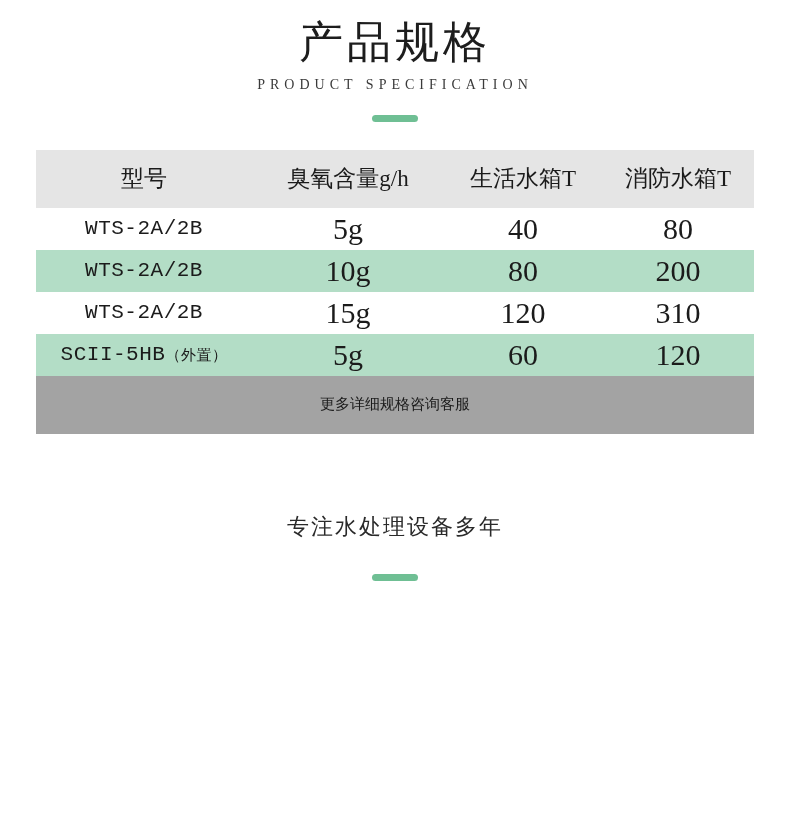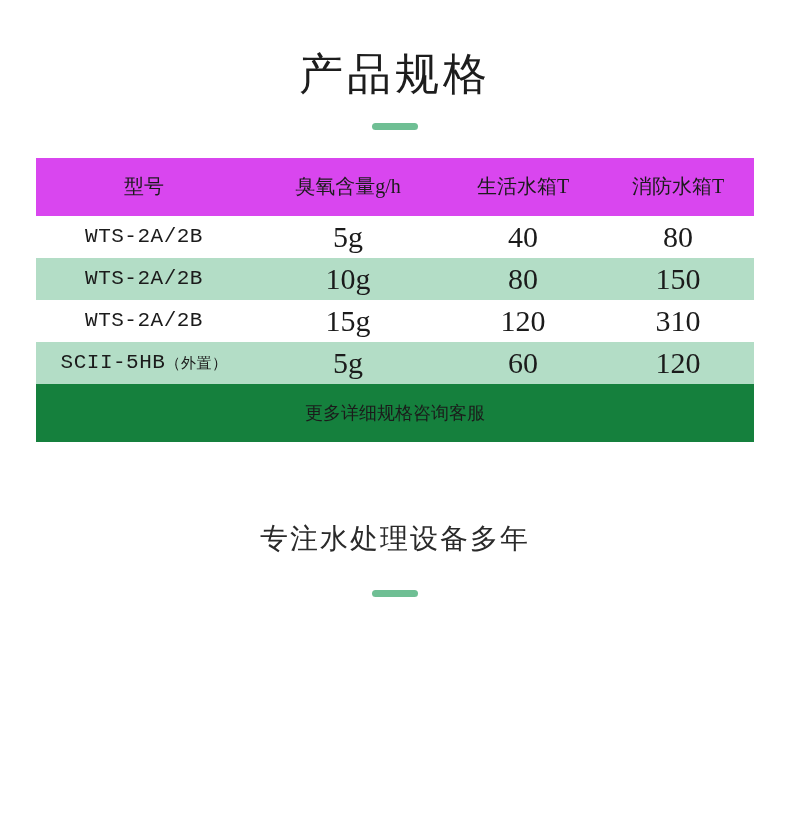--- a/index.html
+++ b/index.html
@@ -17,21 +17,20 @@
   .page {
     position: relative;
     width: 790px;
     height: 838px;
   }
 
   
   .spec-header {
     text-align: center;
     padding-top: 18px;
-    margin-top: 32px;
   }
   .spec-title {
     font-family: "Liberation Serif", serif;
     font-size: 44px;
     font-weight: 400;
     letter-spacing: 4px;
     color: #1d1d1d;
     line-height: 1.15;
   }
   .spec-subtitle {
@@ -58,24 +57,24 @@
     width: 100%;
     border-collapse: collapse;
     table-layout: fixed;
   }
   table.spec-table td,
   table.spec-table th {
     text-align: center;
     vertical-align: middle;
   }
   thead th {
-    background: #d946ef;
+    background: #e5e5e5;
     font-family: "Liberation Serif", serif;
     font-weight: 400;
-    font-size: 20px;
+    font-size: 23px;
     color: #1b1b1b;
     height: 58px;
     padding: 0 2px;
   }
   tbody tr {
     height: 42px;
   }
   tbody tr.alt {
     background: #b3ddc6;
   }
@@ -88,24 +87,24 @@
     font-family: "Liberation Mono", monospace;
     font-size: 21px;
     letter-spacing: 0.5px;
   }
   tbody td.model .note {
     font-family: "Liberation Serif", serif;
     font-size: 15px;
     text-align: right;
   }
   tfoot td {
-    background: #15803d;
+    background: #a3a3a3;
     height: 56px;
     font-family: "Liberation Serif", serif;
-    font-size: 18px;
+    font-size: 15px;
     color: #1b1b1b;
   }
 
   
   col.c1 { width: 216px; }
   col.c2 { width: 192px; }
   col.c3 { width: 158px; }
   col.c4 { width: 152px; }
 
   
@@ -115,35 +114,36 @@
   }
   .bottom-title {
     font-family: "Liberation Serif", serif;
     font-size: 42px;
     font-weight: 700;
     letter-spacing: 4px;
     color: #141414;
   }
   .bottom-sub {
     font-family: "Liberation Serif", serif;
-    font-size: 28px;
+    font-size: 22px;
     letter-spacing: 2px;
     color: #2a2a2a;
   }
   .bottom .divider-dash {
     margin-top: 32px;
   }
 </style>
 </head>
 <body>
 
 <div class="page">
 
   <div class="spec-header">
     <div class="spec-title">产品规格</div>
+    <div class="spec-subtitle">PRODUCT SPECIFICATION</div>
     <div class="divider-dash"></div>
   </div>
 
   <div class="table-wrap">
     <table class="spec-table">
       <colgroup>
         <col class="c1">
           <col class="c2">
           <col class="c3">
           <col class="c4">
@@ -160,21 +160,21 @@
         <tr>
           <td class="model"><span>WTS-2A/2B</span><span class="note"></span></td>
           <td>5g</td>
           <td>40</td>
           <td>80</td>
         </tr>
         <tr class="alt">
           <td class="model"><span>WTS-2A/2B</span><span class="note"></span></td>
           <td>10g</td>
           <td>80</td>
-          <td>150</td>
+          <td>200</td>
         </tr>
         <tr>
           <td class="model"><span>WTS-2A/2B</span><span class="note"></span></td>
           <td>15g</td>
           <td>120</td>
           <td>310</td>
         </tr>
         <tr class="alt">
           <td class="model"><span>SCII-5HB</span><span class="note">（外置）</span></td>
           <td>5g</td>

